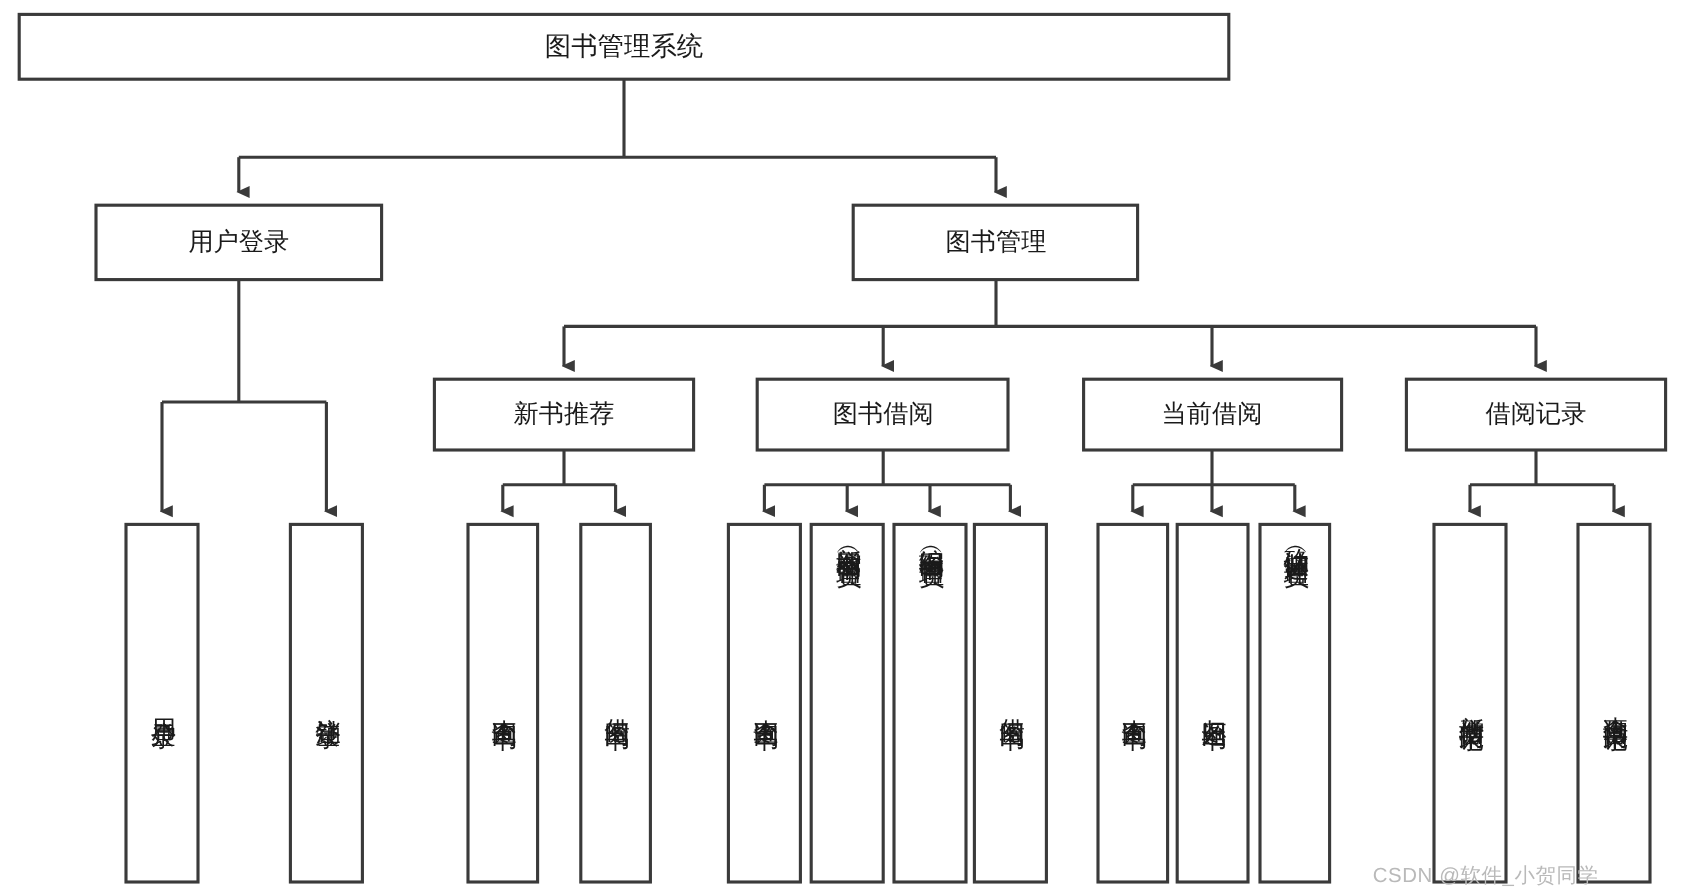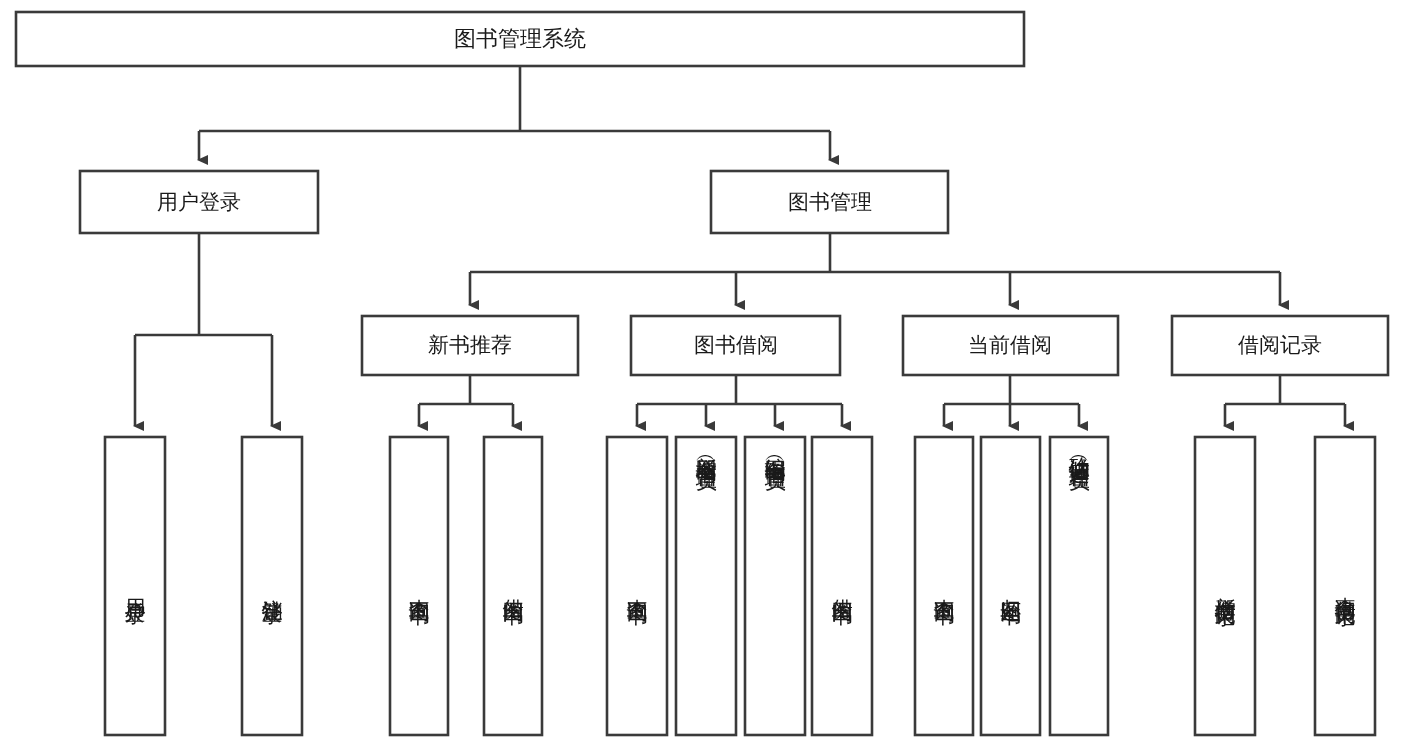--- a/index.html
+++ b/index.html
@@ -225,13 +225,14 @@
   <div class="leaf-label-wrap" style="left:1050px; top:440px; width:58px; height:292px; align-items:flex-start;">
     <span class="leaf-label">确认归还（管理员）</span>
   </div>
   <div class="leaf-label-wrap" style="left:1195px; top:437px; width:60px; height:298px;">
     <span class="leaf-label">新增借阅记录</span>
   </div>
   <div class="leaf-label-wrap" style="left:1315px; top:437px; width:60px; height:298px;">
     <span class="leaf-label">查询借阅记录</span>
   </div>
 
+  <div class="watermark">CSDN @软件_小贺同学</div>
 </div>
 
 </body></html>

